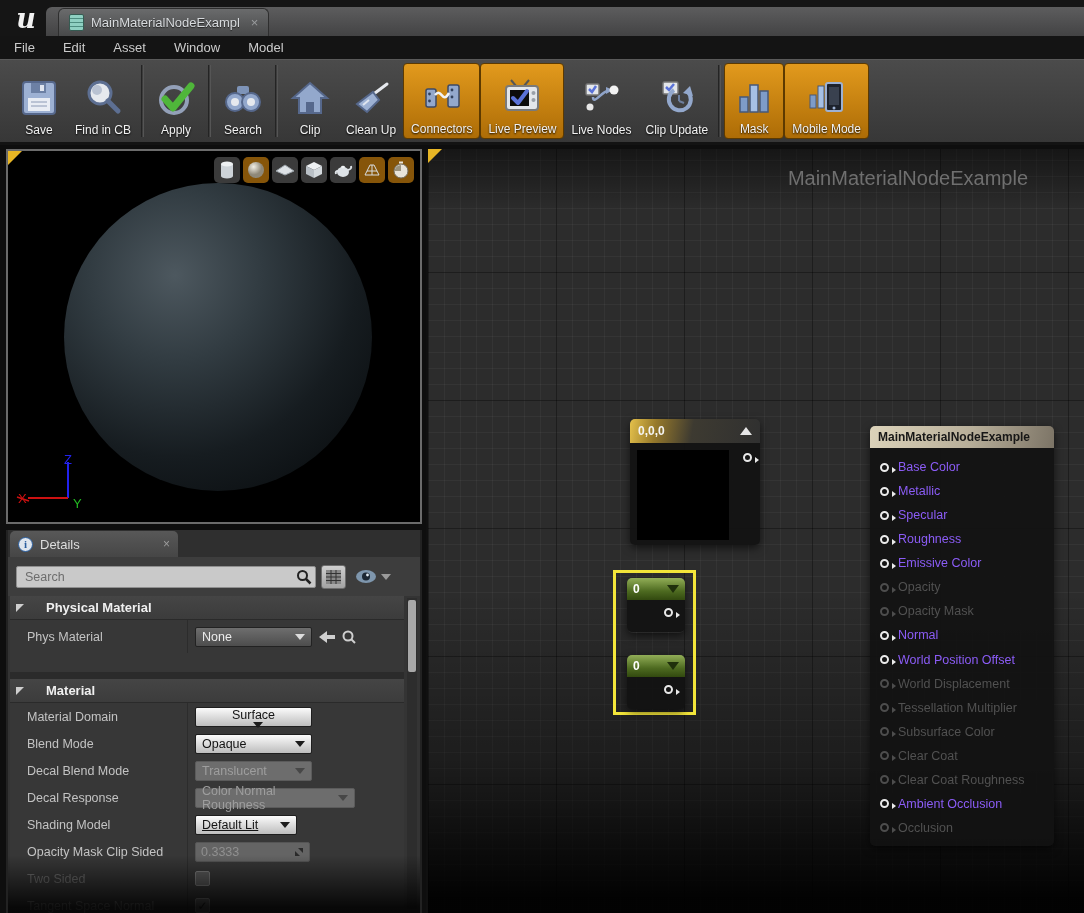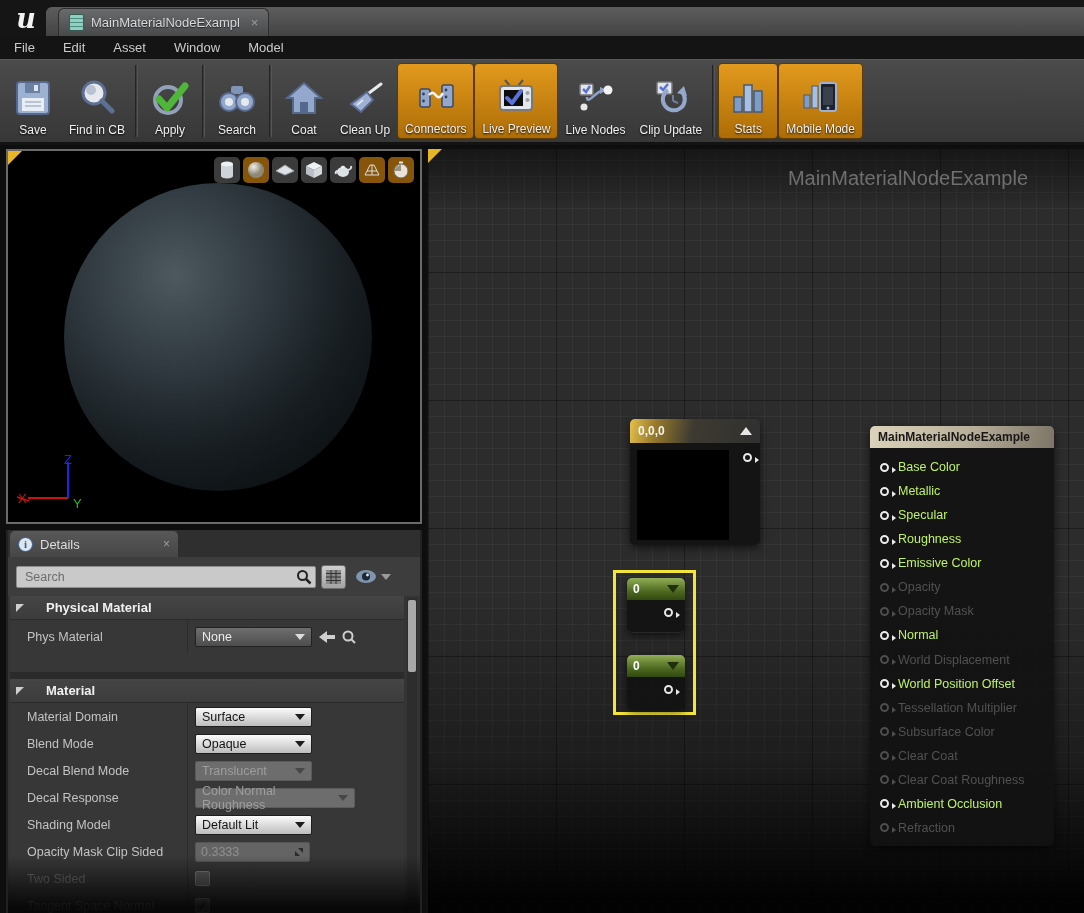--- a/index.html
+++ b/index.html
@@ -23,21 +23,21 @@
   .doc-tab .x { color:#9a9c9e; font-size:13px; margin-left:4px; cursor:pointer; }
 
   
   .menubar { position:absolute; left:0; top:36px; width:1084px; height:23px; background:#141414;
     display:flex; align-items:center; padding-left:14px; gap:28px; }
   .menubar span { color:#cbcbcb; font-size:13px; }
 
   
   .toolbar { position:absolute; left:0; top:59px; width:1084px; height:86px;
     background:linear-gradient(180deg,#4b4b4b,#373737); border-top:1px solid #5a5a5a;
-    border-bottom:3px solid #131313; display:flex; align-items:center; padding-left:4px; }
+    border-bottom:3px solid #131313; display:flex; align-items:center; padding-left:10px; }
   .tbtn { height:76px; min-width:46px; padding:4px 7px 2px; border-radius:4px; display:flex;
     flex-direction:column; align-items:center; justify-content:flex-end; gap:3px; cursor:pointer; }
   .tbtn .ic { width:44px; height:44px; display:flex; align-items:center; justify-content:center; }
   .tbtn .lb { color:#f1f1f1; font-size:12px; white-space:nowrap; text-shadow:0 1px 2px #000; }
   .tb-active { background:linear-gradient(180deg,#e29a1d,#ad6c06); border:1px solid #5d3a00; }
   .tb-plain  { background:transparent; }
   .tsep { width:3px; height:72px; margin:0 3px;
     background:linear-gradient(90deg,#242424 0 1px,#555 2px 3px); }
 
   
@@ -160,21 +160,21 @@
   .small-pin { position:absolute; right:12px; top:8px; color:#e8e8e8; }
 
   .n-main { left:442px; top:277px; width:184px; height:420px; }
   .h-bone { background:linear-gradient(100deg,#dcd3ba 0%,#b7ae99 55%,#7c7466 100%);
     color:#171717; }
   .main-body { height:398px; display:flex; flex-direction:column; padding:7px 0 6px; }
   .pin-row { flex:1; display:flex; align-items:center; gap:9px; padding-left:10px; }
   .pin-on  { color:#ebebeb; }
   .pin-off { color:#4d4d4d; }
   .pin-row .lbl { font-size:12.5px; }
-  .pin-on .lbl { color:#bef264;text-align:right; }
+  .pin-on .lbl { color:#8b5cf6;text-align:right; }
   .pin-off .lbl { color:#515151; }
 
   .c3-pin { position:absolute; right:8px; top:10px; color:#e8e8e8; }
 </style>
 </head>
 <body>
 
 <div id="app">
 
   <div class="titlebar">
@@ -243,21 +243,21 @@
       <span class="lb">Search</span>
     </div>
     <div class="tsep"></div>
     <div class="tbtn tb-plain">
       <span class="ic">
         <svg width="40" height="40" viewBox="0 0 40 40">
             <path d="M20 5 L37 20 H31 V35 H9 V20 H3 Z" fill="#93a8cc" stroke="#56688c" stroke-width="2"></path>
             <rect x="16" y="24" width="8" height="11" fill="#56688c"></rect>
           </svg>
       </span>
-      <span class="lb">Coat</span>
+      <span class="lb">Clip</span>
     </div>
     <div class="tbtn tb-plain">
       <span class="ic">
         <svg width="40" height="40" viewBox="0 0 40 40">
             <line x1="36" y1="6" x2="20" y2="18" stroke="#e6e9ee" stroke-width="3" stroke-linecap="round"></line>
             <path d="M22 14 L28 22 L16 34 L6 26 Z" fill="#9db1d3" stroke="#56688c" stroke-width="2"></path>
             <line x1="12" y1="27" x2="18" y2="22" stroke="#dfe5ef" stroke-width="2"></line>
           </svg>
       </span>
       <span class="lb">Clean Up</span>
@@ -318,21 +318,21 @@
     </div>
     <div class="tsep"></div>
     <div class="tbtn tb-active">
       <span class="ic">
         <svg width="40" height="40" viewBox="0 0 40 40">
             <rect x="6" y="20" width="8" height="15" fill="#7e9cc8" stroke="#46587a" stroke-width="1.5"></rect>
             <rect x="16" y="8" width="8" height="27" fill="#a6c0e4" stroke="#46587a" stroke-width="1.5"></rect>
             <rect x="26" y="14" width="8" height="21" fill="#7e9cc8" stroke="#46587a" stroke-width="1.5"></rect>
           </svg>
       </span>
-      <span class="lb">Stats</span>
+      <span class="lb">Mask</span>
     </div>
     <div class="tbtn tb-active">
       <span class="ic">
         <svg width="40" height="40" viewBox="0 0 40 40">
             <rect x="3" y="18" width="6" height="13" fill="#7e9cc8" stroke="#46587a"></rect>
             <rect x="11" y="9" width="6" height="22" fill="#a6c0e4" stroke="#46587a"></rect>
             <rect x="19" y="6" width="16" height="28" rx="2" fill="#1d222c" stroke="#9db1d3" stroke-width="2"></rect>
             <rect x="22" y="10" width="10" height="18" fill="#39414f"></rect>
             <circle cx="27" cy="31" r="1.5" fill="#9db1d3"></circle>
           </svg>
@@ -472,21 +472,21 @@
       <div class="dt-gap"></div>
 
       <div class="sec-head">
         <span class="tri-open"></span>
         <span class="t">Material</span>
       </div>
       <div class="sec-body">
         <div class="dt-row">
           <div class="dt-lbl lbl-on">Material Domain</div>
           <div class="dt-val">
-            <div class="dd dd-on" style="width:117px;">
+            <div class="dd dd-on" style="width:117px;flex-direction:column;">
               <span>Surface</span>
               <span class="c"></span>
             </div>
           </div>
         </div>
         <div class="dt-row">
           <div class="dt-lbl lbl-on">Blend Mode</div>
           <div class="dt-val">
             <div class="dd dd-on" style="width:117px;">
               <span>Opaque</span>
@@ -508,21 +508,21 @@
           <div class="dt-val">
             <div class="dd dd-off" style="width:160px;gap:12px;">
               <span>Color Normal Roughness</span>
               <span class="c"></span>
             </div>
           </div>
         </div>
         <div class="dt-row">
           <div class="dt-lbl lbl-on">Shading Model</div>
           <div class="dt-val">
-            <div class="dd dd-on" style="width:117px;">
+            <div class="dd dd-on" style="width:102px;text-decoration:underline;">
               <span>Default Lit</span>
               <span class="c"></span>
             </div>
           </div>
         </div>
         <div class="dt-row">
           <div class="dt-lbl lbl-on">Opacity Mask Clip Sided</div>
           <div class="dt-val">
             <div class="numf">
               <span>0.3333</span>
@@ -620,28 +620,28 @@
           <span class="lbl">Opacity</span>
         </div>
         <div class="pin-row pin-off">
           <span class="pin-ring"></span>
           <span class="lbl">Opacity Mask</span>
         </div>
         <div class="pin-row pin-on">
           <span class="pin-ring"></span>
           <span class="lbl">Normal</span>
         </div>
+        <div class="pin-row pin-on">
+          <span class="pin-ring"></span>
+          <span class="lbl">World Position Offset</span>
+        </div>
         <div class="pin-row pin-off">
           <span class="pin-ring"></span>
           <span class="lbl">World Displacement</span>
         </div>
-        <div class="pin-row pin-on">
-          <span class="pin-ring"></span>
-          <span class="lbl">World Position Offset</span>
-        </div>
         <div class="pin-row pin-off">
           <span class="pin-ring"></span>
           <span class="lbl">Tessellation Multiplier</span>
         </div>
         <div class="pin-row pin-off">
           <span class="pin-ring"></span>
           <span class="lbl">Subsurface Color</span>
         </div>
         <div class="pin-row pin-off">
           <span class="pin-ring"></span>
@@ -650,19 +650,19 @@
         <div class="pin-row pin-off">
           <span class="pin-ring"></span>
           <span class="lbl">Clear Coat Roughness</span>
         </div>
         <div class="pin-row pin-on">
           <span class="pin-ring"></span>
           <span class="lbl">Ambient Occlusion</span>
         </div>
         <div class="pin-row pin-off">
           <span class="pin-ring"></span>
-          <span class="lbl">Refraction</span>
+          <span class="lbl">Occlusion</span>
         </div>
       </div>
     </div>
   </div>
 
 </div>
 
 </body></html>

